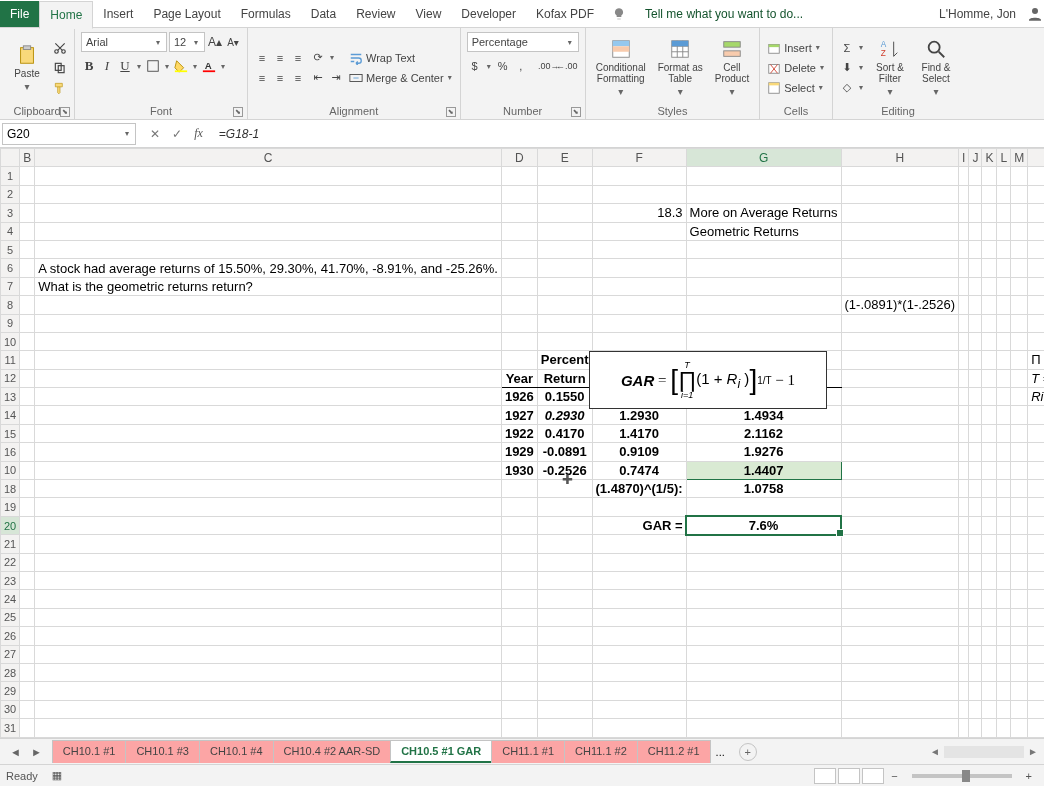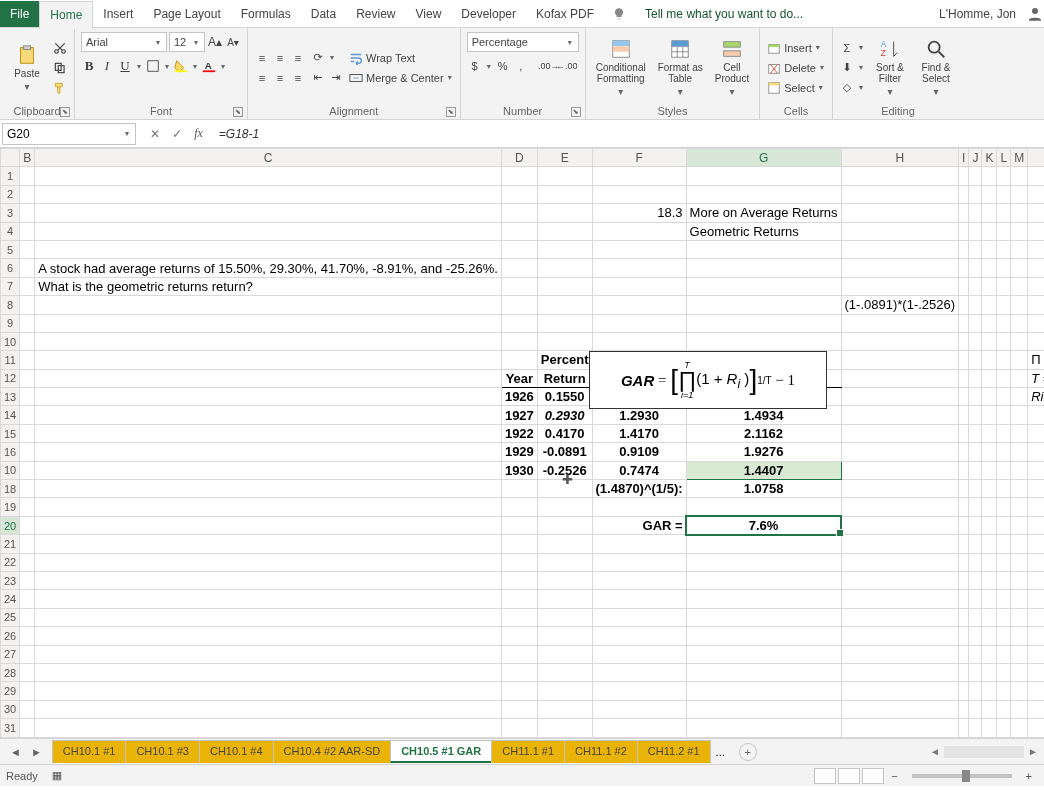--- a/index.html
+++ b/index.html
@@ -58,21 +58,21 @@
 .cell-center { text-align: center; }
 
 .sel-cell { outline: 2px solid #217346; outline-offset: -1px; position: relative; }
 .sel-cell::after { content: ""; position: absolute; right: -3px; bottom: -3px; width: 6px; height: 6px; background: #217346; border: 1px solid #fff; }
 
 .formula-img { position: absolute; border: 1px solid #333; background: #fff; font-family: "Times New Roman", serif; font-size: 15px; display: flex; align-items: center; justify-content: center; }
 
 
 .sheet-bar { display: flex; align-items: center; height: 26px; background: #f3f3f3; border-top: 1px solid #d4d4d4; font-size: 11px; }
 .sheet-nav { display: flex; gap: 10px; padding: 0 10px; color: #666; }
-.sheet-tab { padding: 4px 10px; border: 1px solid #c4c4c4; border-bottom: none; background: #eab308; margin-right: -1px; color: #444; }
+.sheet-tab { padding: 4px 10px; border: 1px solid #c4c4c4; border-bottom: none; background: #fca5a5; margin-right: -1px; color: #444; }
 .sheet-tab.active { color: #217346; font-weight: bold; border-bottom: 2px solid #217346; background: #fff; }
 .sheet-add { width: 18px; height: 18px; border: 1px solid #c4c4c4; border-radius: 50%; text-align: center; line-height: 16px; margin: 0 8px; color: #666; }
 .hscroll { flex: 1; display: flex; align-items: center; justify-content: flex-end; padding: 0 6px; gap: 4px; }
 .hscroll .tr { width: 10px; font-size: 10px; color: #777; }
 
 
 .status { display: flex; align-items: center; height: 22px; background: #f3f3f3; border-top: 1px solid #d4d4d4; font-size: 11px; color: #555; padding: 0 6px; }
 .status .spacer { flex: 1; }
 .view-btn { width: 22px; height: 16px; border: 1px solid #c4c4c4; margin: 0 1px; background: #fff; }
 .zoom-slider { width: 100px; height: 4px; background: #c4c4c4; position: relative; margin: 0 8px; }

